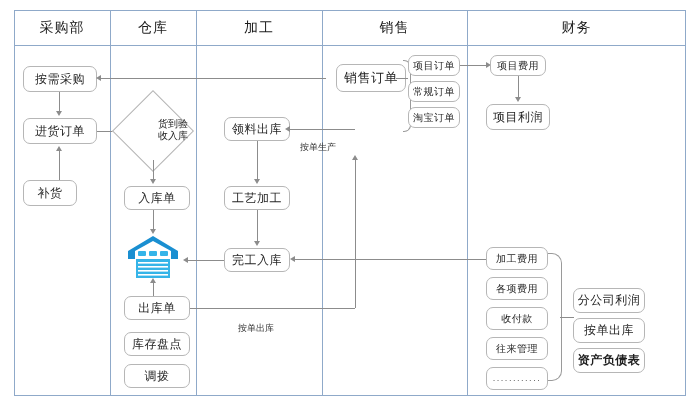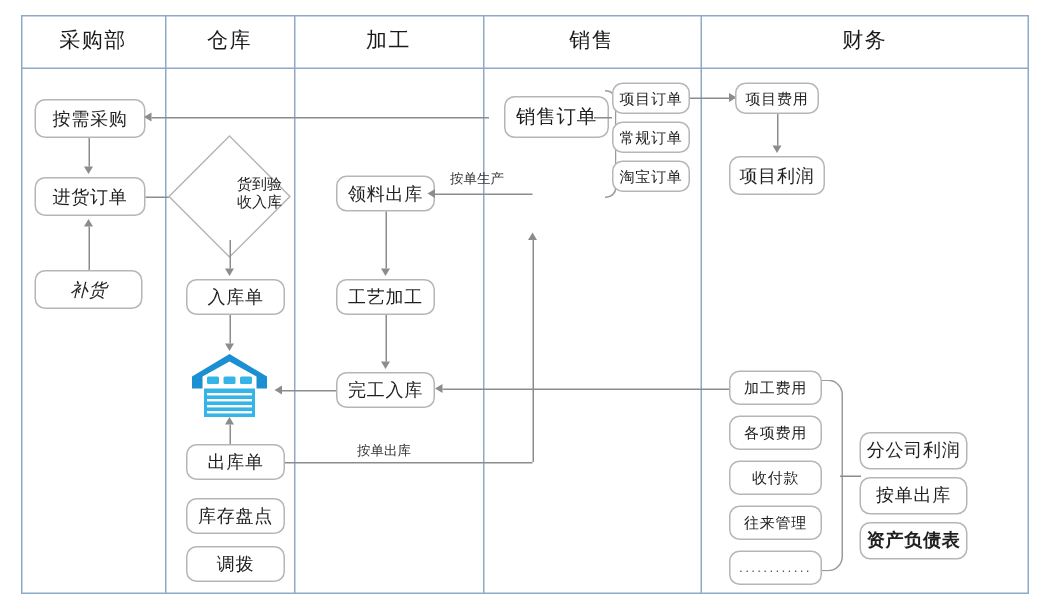--- a/index.html
+++ b/index.html
@@ -39,21 +39,21 @@
   .lv{width:1px;}
   .arw{position:absolute;width:0;height:0;}
   .arw-l{border-top:3.5px solid transparent;border-bottom:3.5px solid transparent;
          border-right:5px solid #8c8c8c;}
   .arw-r{border-top:3.5px solid transparent;border-bottom:3.5px solid transparent;
          border-left:5px solid #8c8c8c;}
   .arw-d{border-left:3.5px solid transparent;border-right:3.5px solid transparent;
          border-top:5px solid #8c8c8c;}
   .arw-u{border-left:3.5px solid transparent;border-right:3.5px solid transparent;
          border-bottom:5px solid #8c8c8c;}
-  .edge-lbl{position:absolute;font-size:9px;color:#333;white-space:nowrap;}
+  .edge-lbl{position:absolute;font-size:9px;color:#333;white-space:nowrap;margin-top:28px;}
 
   
   .brk{position:absolute;box-sizing:border-box;border:1px solid #9a9a9a;
        border-left:none;background:transparent;}
 
   
   .wh{position:absolute;}
 </style>
 </head>
 <body>
@@ -68,21 +68,21 @@
   <div class="vrule" style="left:467px;"></div>
 
   <div class="hdr-cell" style="left:14px;width:96px;">采购部</div>
   <div class="hdr-cell" style="left:110px;width:86px;">仓库</div>
   <div class="hdr-cell" style="left:196px;width:126px;">加工</div>
   <div class="hdr-cell" style="left:322px;width:145px;">销售</div>
   <div class="hdr-cell" style="left:467px;width:219px;">财务</div>
 
   <div class="node n-md" style="left:23px;top:66px;width:74px;height:26px;">按需采购</div>
   <div class="node n-md" style="left:23px;top:118px;width:74px;height:26px;">进货订单</div>
-  <div class="node n-md" style="left:23px;top:180px;width:72px;height:26px;font-style:italic;">补货</div>
+  <div class="node n-md" style="left:23px;top:180px;width:54px;height:26px;">补货</div>
 
   <div class="ln lv" style="left:59px;top:92px;height:19px;"></div>
   <div class="arw arw-d" style="left:55.5px;top:111px;"></div>
 
   <div class="ln lv" style="left:59px;top:151px;height:29px;"></div>
   <div class="arw arw-u" style="left:55.5px;top:146px;"></div>
 
   <div class="ln lh" style="left:97px;top:131px;width:23px;"></div>
   <div class="arw arw-r" style="left:120px;top:127.5px;"></div>
 

